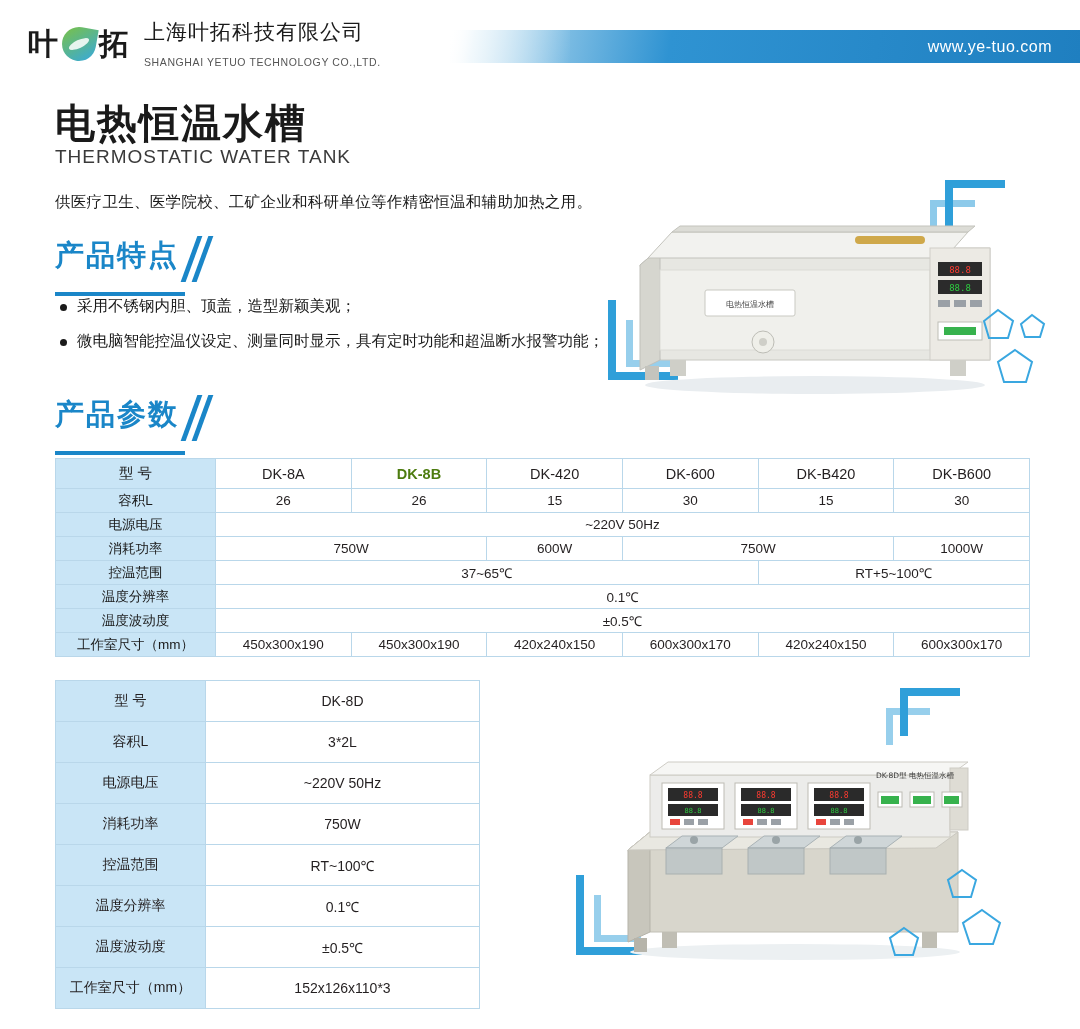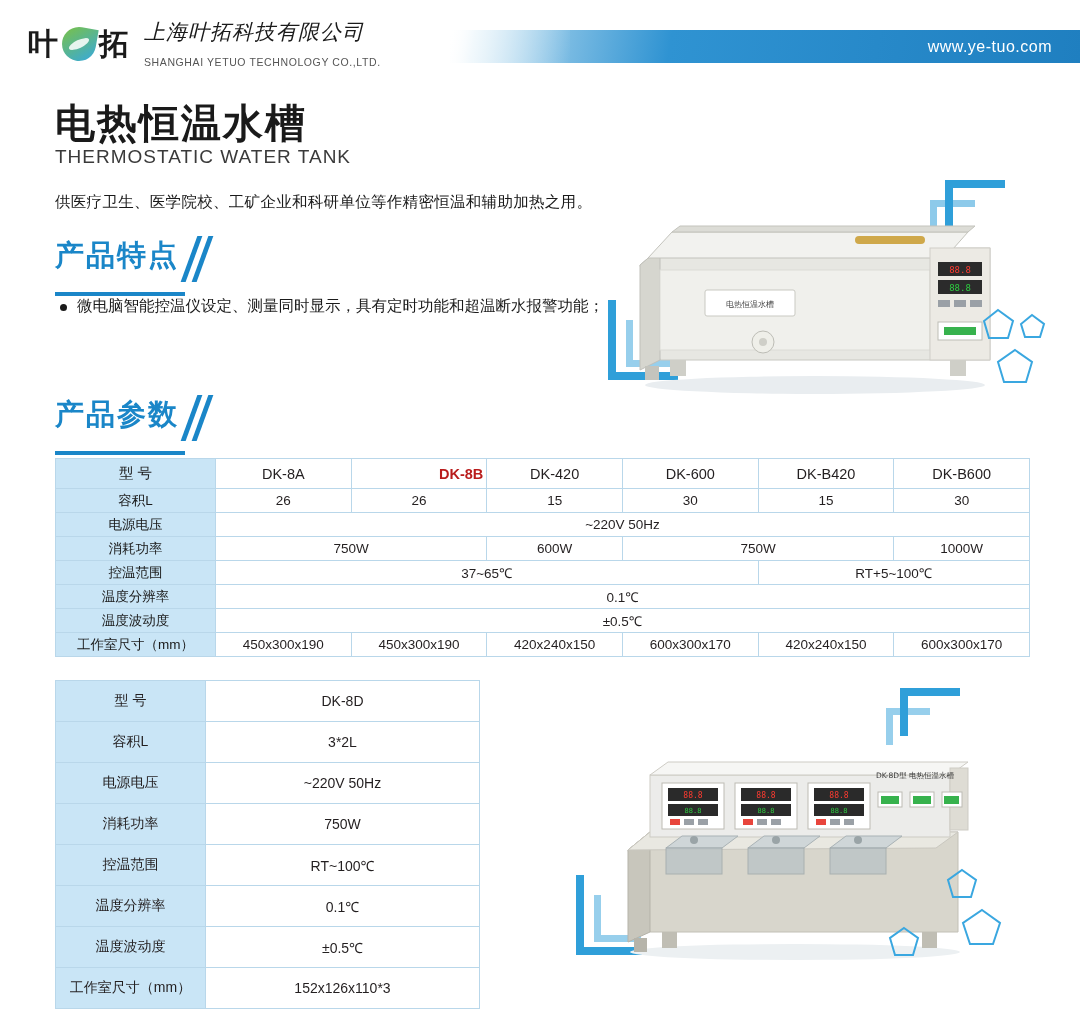--- a/index.html
+++ b/index.html
@@ -21,21 +21,21 @@
     width:34px; height:34px; margin:0 3px; position:relative;
     border-radius:50% 0 50% 50%;
     background:linear-gradient(140deg,#7cc242 0%, #35a8e0 100%);
     transform:rotate(10deg);
   }
   .leaf:after{
     content:""; position:absolute; left:6px; top:13px; width:22px;height:8px;
     background:#ffffff; border-radius:50%; transform:rotate(-35deg); opacity:.85;
   }
   .company { margin-left:14px; }
-  .company .cn { font-size:21px; color:#1a1a1a; letter-spacing:1px; line-height:1.15;font-style:italic; }
+  .company .cn { font-size:21px; color:#1a1a1a; letter-spacing:1px; line-height:1.15; }
   .company .en { font-size:10.5px; color:#555; letter-spacing:.6px; margin-top:12px; }
   .header-bar {
     position:absolute; right:0; top:30px; width:630px; height:33px;
     background:linear-gradient(100deg,#ffffff 0%, #bfe0f2 4%, #2f93d2 35%, #1f7fc0 100%);
     display:flex; align-items:center; justify-content:flex-end;
   }
   .header-bar .url { color:#fff; font-size:16px; padding-right:28px; letter-spacing:.5px; }
   .header-bar::before{
     content:""; position:absolute; left:0; top:0; height:100%; width:120px;
     background:linear-gradient(100deg,rgba(255,255,255,1) 0%, rgba(255,255,255,0) 100%);
@@ -67,21 +67,21 @@
   .bullets { position:absolute; left:60px; top:296px; width:600px; }
   .bullet { display:flex; align-items:flex-start; margin-bottom:14px; font-size:15.5px; color:#1a1a1a; }
   .bullet .dot { width:7px;height:7px;border-radius:50%; background:#1a1a1a; margin:8px 10px 0 0; flex:0 0 auto; }
   
   .photo1 { position:absolute; left:600px; top:170px; width:450px; height:250px; }
   
   table { border-collapse:collapse; font-size:13.5px; }
   .tbl1 { position:absolute; left:55px; top:458px; width:975px; }
   .tbl1 td, .tbl1 th { border:1px solid #b9d7ea; height:24px; text-align:center; padding:2px 3px; }
   .tbl1 .hcell { background:#c9e5f6; color:#1a1a1a; width:160px; font-weight:normal; }
-  .tbl1 .model-hl { color:#b91c1c; font-weight:bold; font-size:16px;text-align:right; }
+  .tbl1 .model-hl { color:#4d7c0f; font-weight:bold; font-size:16px; }
   .tbl1 tr.modelrow td { height:30px; font-size:14.5px; }
   .tbl2 { position:absolute; left:55px; top:680px; width:425px; }
   .tbl2 td { border:1px solid #b9d7ea; height:41px; text-align:center; padding:2px 4px; font-size:14px; }
   .tbl2 .hcell { background:#c9e5f6; width:150px; }
   
   .photo2 { position:absolute; left:570px; top:680px; width:450px; height:310px; }
 </style>
 </head>
 <body>
 
@@ -107,20 +107,24 @@
 <div class="subtitle">供医疗卫生、医学院校、工矿企业和科研单位等作精密恒温和辅助加热之用。</div>
 
 <div class="sec-head" id="sec-features">
   <span class="txt">产品特点</span>
   <span class="slash"></span>
 </div>
 
 <div class="bullets">
   <div class="bullet">
     <span class="dot"></span>
+    <span>采用不锈钢内胆、顶盖，造型新颖美观；</span>
+  </div>
+  <div class="bullet">
+    <span class="dot"></span>
     <span>微电脑智能控温仪设定、测量同时显示，具有定时功能和超温断水报警功能；</span>
   </div>
 </div>
 
 <svg class="photo1" viewBox="0 0 450 250">
 
   <path d="M345 10 h60 v8 h-52 v40 h-8 z" fill="#2f9fd9"></path>
   <path d="M330 30 h45 v7 h-38 v30 h-7 z" fill="#2f9fd9" opacity="0.55"></path>
 
   <path d="M8 130 h8 v72 h62 v8 h-70 z" fill="#2f9fd9"></path>

